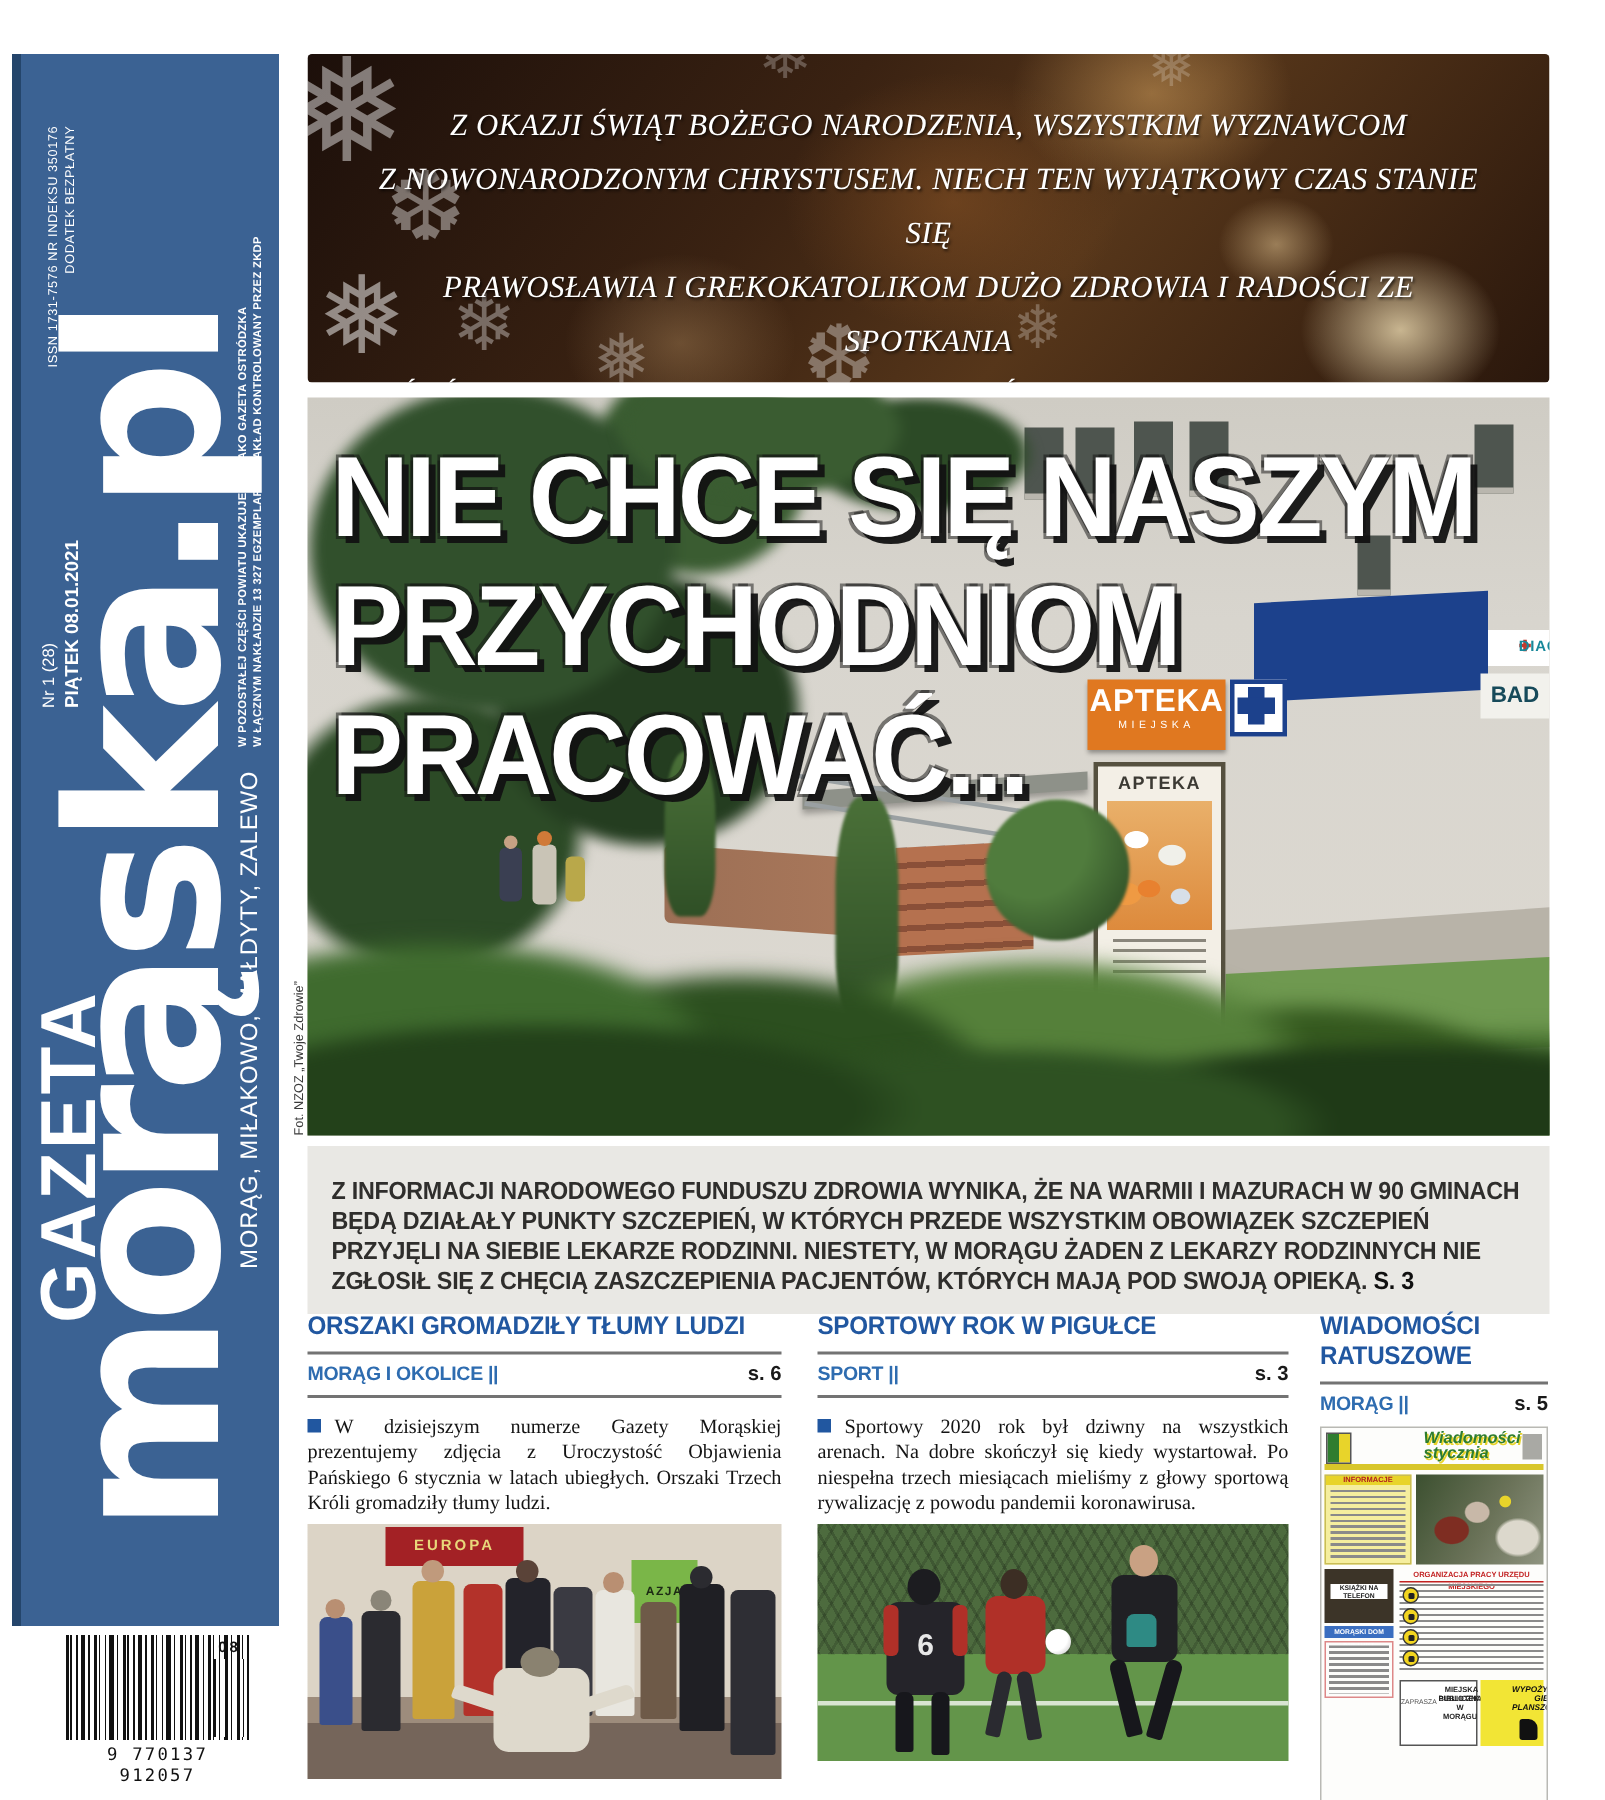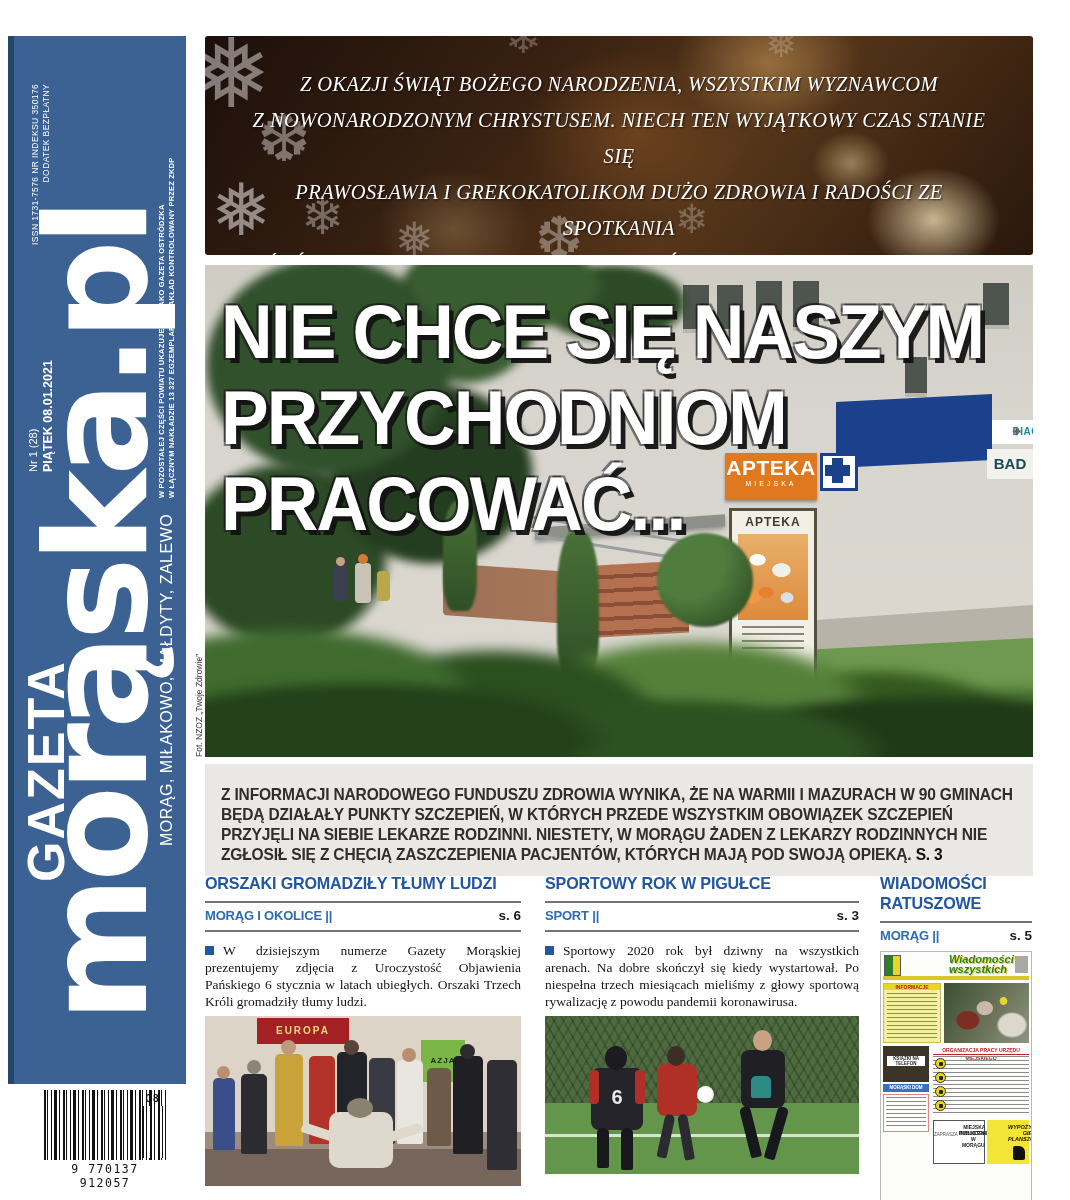--- a/index.html
+++ b/index.html
@@ -349,21 +349,21 @@
     <hr class="rule">
     <div class="subrow">
       <span class="tag">MORĄG ||</span>
       <span class="pref">s. 5</span>
     </div>
     <div class="scene thumb">
       <div class="shield"></div>
       <div class="rt-title">
         <span>Wiadomości</span>
           <br>
-        <span>wszystkich</span>
+        <span>stycznia</span>
       </div>
       <div class="rt-gray"></div>
       <div class="rt-bar"></div>
       <div class="rt-info">
         <span class="h">INFORMACJE</span>
         <span class="micro" style="position:static;display:block;margin:3px;height:46px;"></span>
       </div>
       <div class="rt-photo"></div>
       <div class="rt-red">ORGANIZACJA PRACY URZĘDU MIEJSKIEGO</div>
       <div class="micro" style="left:52px;top:104px;width:96px;height:58px;"></div>

